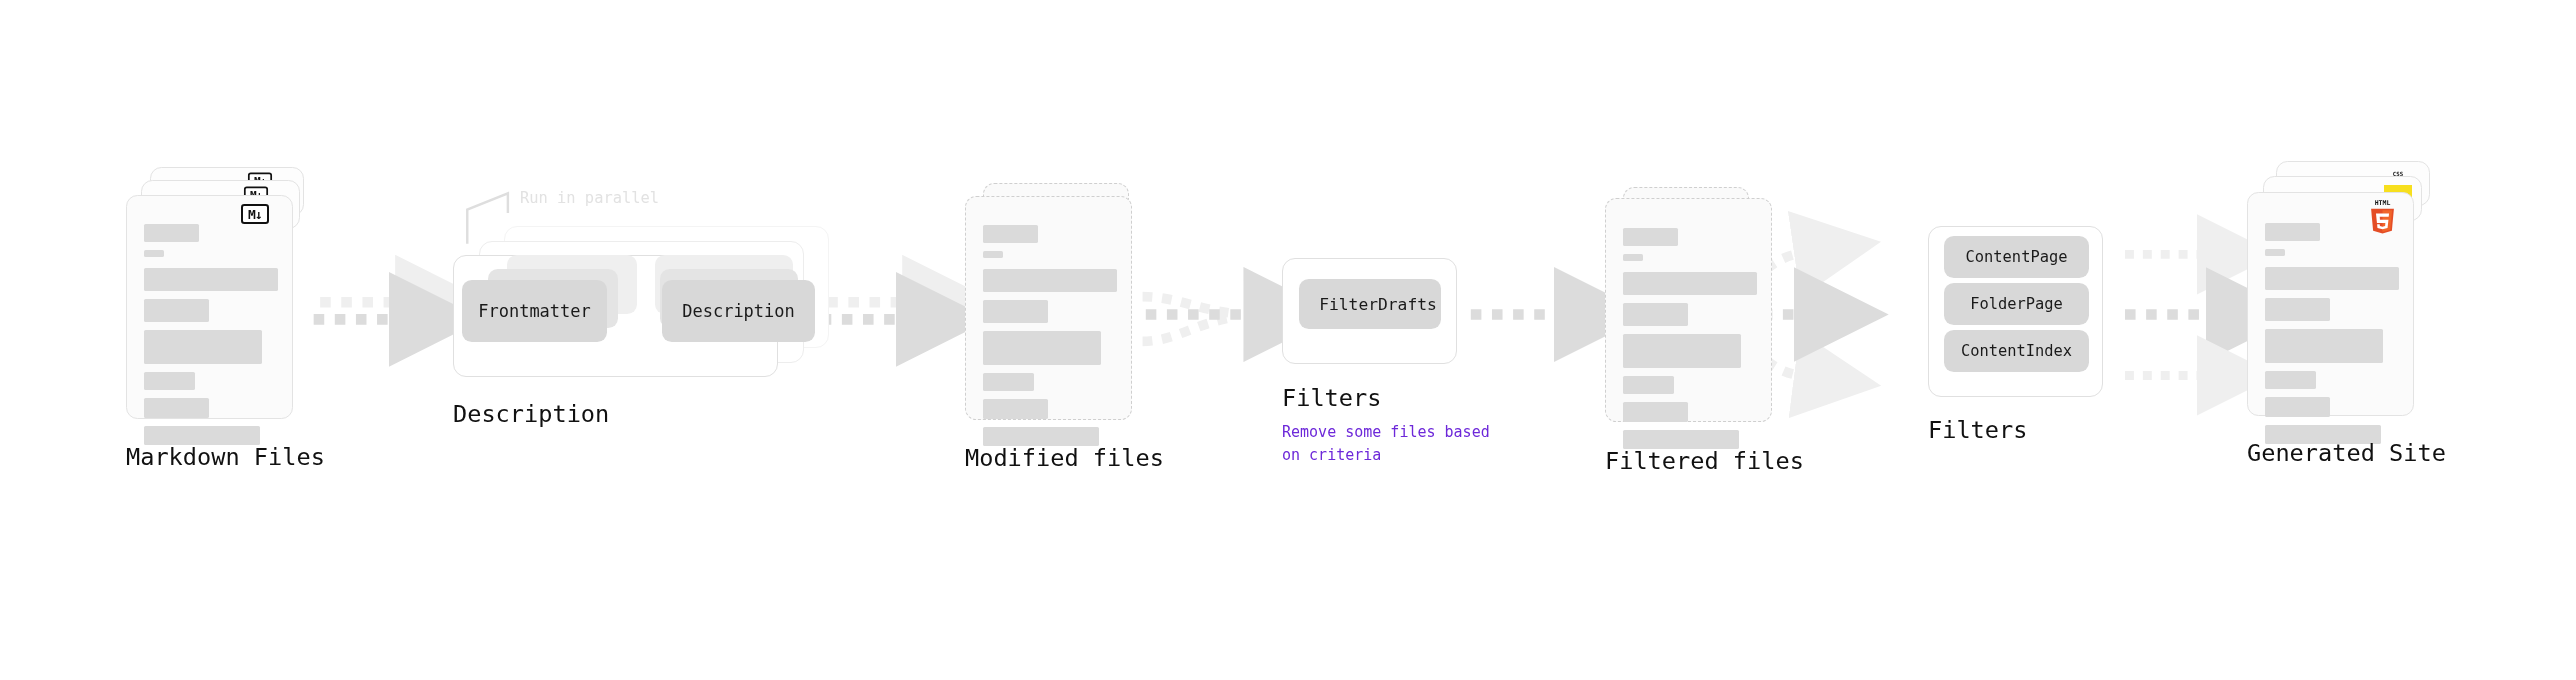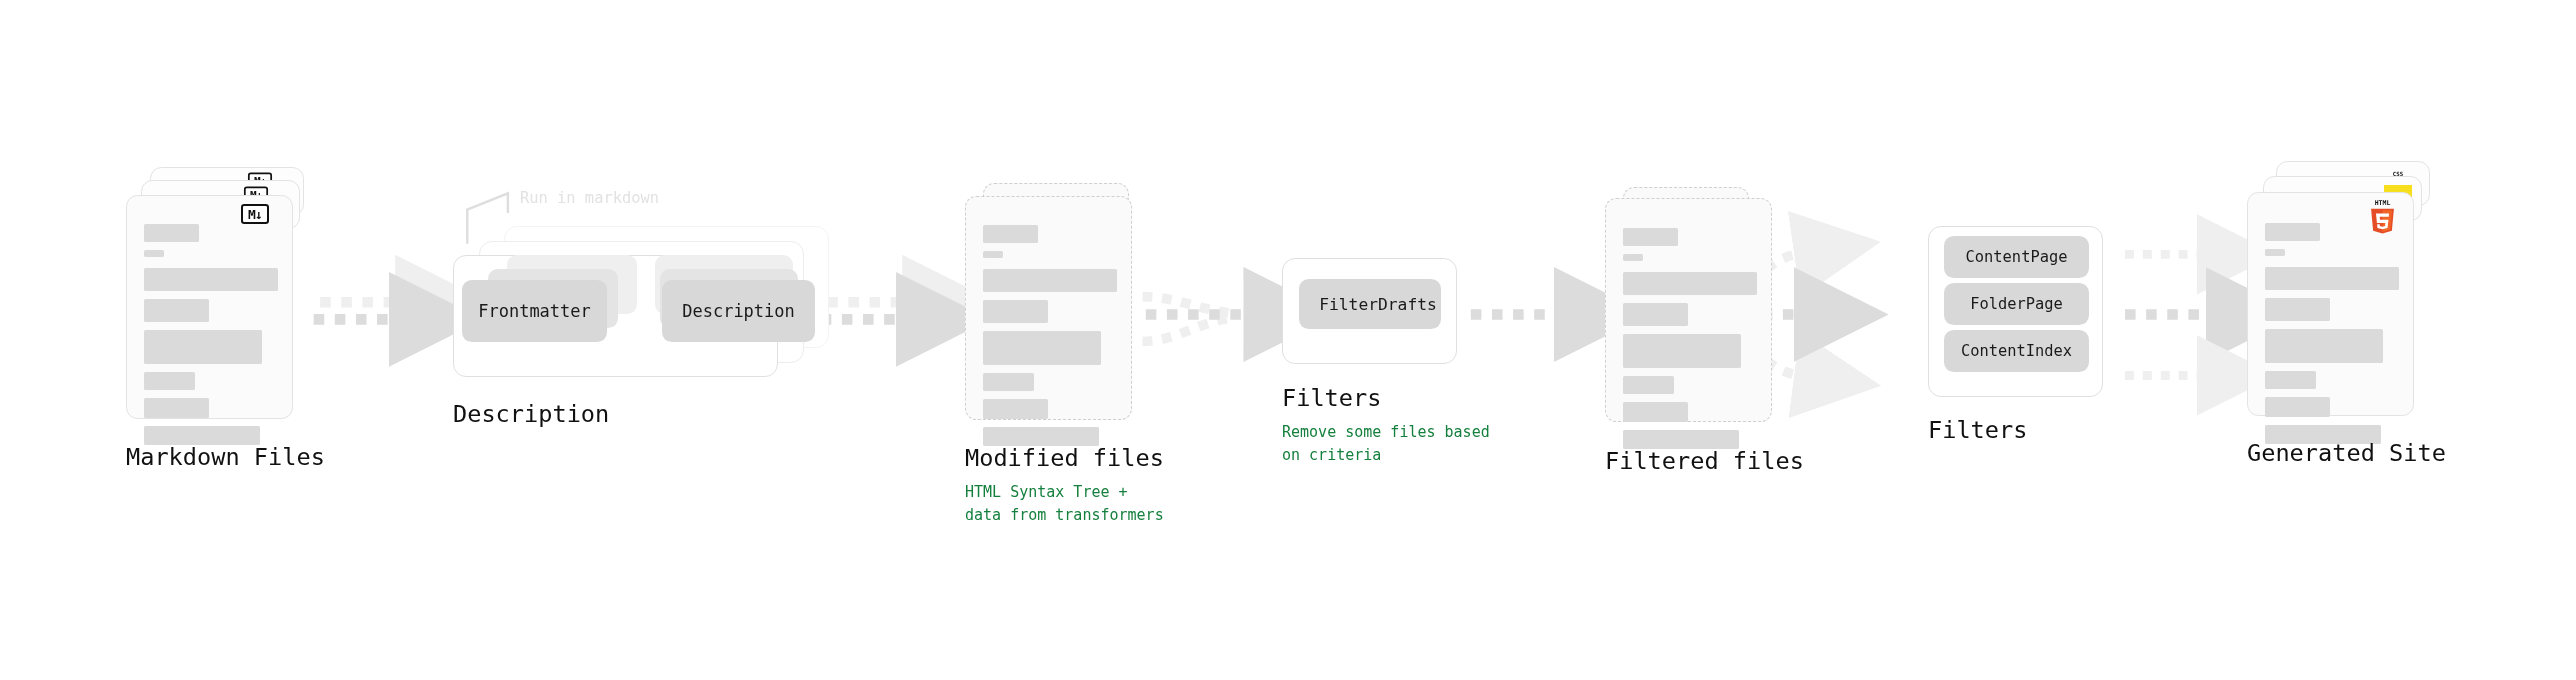--- a/index.html
+++ b/index.html
@@ -72,21 +72,21 @@
   .title {
     position: absolute;
     font-size: 23.6px;
     color: #111;
     white-space: nowrap;
   }
   .subtitle {
     position: absolute;
     font-size: 15px;
     line-height: 1.52;
-    color: #15803d;
+    color: #6d28d9;
     white-space: pre;
   }
   .parallel-label {
     position: absolute;
     font-size: 15.4px;
     color: #e2e2e2;
     white-space: nowrap;
   }
 
   svg.overlay { position:absolute; left:0; top:0; width:2576px; height:681px; pointer-events:none; }
@@ -174,21 +174,21 @@
       <div class="bar" style="width:134px;height:23px;"></div>
       <div class="bar" style="width:65px;height:23px;"></div>
       <div class="bar" style="width:118px;height:34px;"></div>
       <div class="bar" style="width:51px;height:18px;"></div>
       <div class="bar" style="width:65px;height:19.5px;"></div>
       <div class="bar" style="width:116px;height:19.5px;"></div>
     </div>
   </div>
   <div class="title" style="left:126px; top:443px;">Markdown Files</div>
 
-  <div class="parallel-label" style="left:520px; top:189px;">Run in markdown</div>
+  <div class="parallel-label" style="left:520px; top:189px;">Run in parallel</div>
 
   <div class="groupbox l3" style="left:504px; top:226px; width:325px; height:122px;"></div>
   <div class="groupbox l2" style="left:479px; top:241px; width:325px; height:122px;"></div>
   <div class="groupbox" style="left:453px; top:255px; width:325px; height:122px;"></div>
 
   <div class="pill g3" style="left:507px; top:255px; width:130px; height:59px;">Frontmatter</div>
   <div class="pill g3" style="left:655px; top:255px; width:138px; height:59px;">Description</div>
 
   <div class="pill g2" style="left:488px; top:269px; width:130px; height:59px;">Frontmatter</div>
   <div class="pill g2" style="left:660px; top:269px; width:138px; height:59px;">Description</div>
@@ -206,22 +206,20 @@
       <div class="bar" style="width:20.3px;height:6.5px;margin-bottom:11.4px;"></div>
       <div class="bar" style="width:134px;height:23px;"></div>
       <div class="bar" style="width:65px;height:23px;"></div>
       <div class="bar" style="width:118px;height:34px;"></div>
       <div class="bar" style="width:51px;height:18px;"></div>
       <div class="bar" style="width:65px;height:19.5px;"></div>
       <div class="bar" style="width:116px;height:19.5px;"></div>
     </div>
   </div>
   <div class="title" style="left:965px; top:444px;">Modified files</div>
-  <div class="subtitle" style="left:965px; top:481px;">HTML Syntax Tree +
-data from transformers</div>
 
   <div class="groupbox" style="left:1282px; top:258px; width:175px; height:106px;"></div>
   <div class="pill" style="left:1299px; top:279px; width:142px; height:50px; font-size:16.3px;padding-left:16px;">FilterDrafts</div>
   <div class="title" style="left:1282px; top:384px;">Filters</div>
   <div class="subtitle" style="left:1282px; top:421px;">Remove some files based
 on criteria</div>
 
   <div class="cardstack" style="left:1605px; top:187px; width:187px; height:244px;">
     <div class="card dashed" style="left:18px; top:0px; width:126px; height:41px;"></div>
     <div class="card dashed" style="left:0px; top:11.4px; width:167px; height:224px;"></div>

